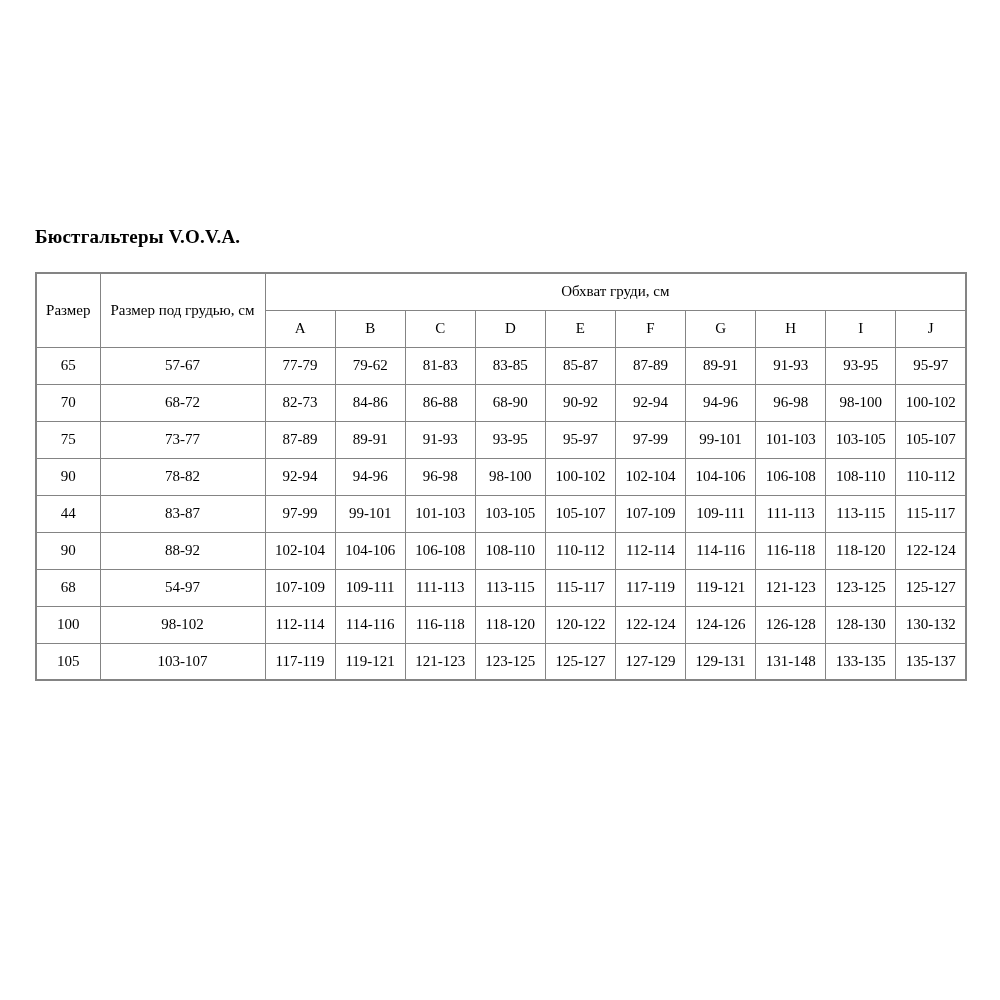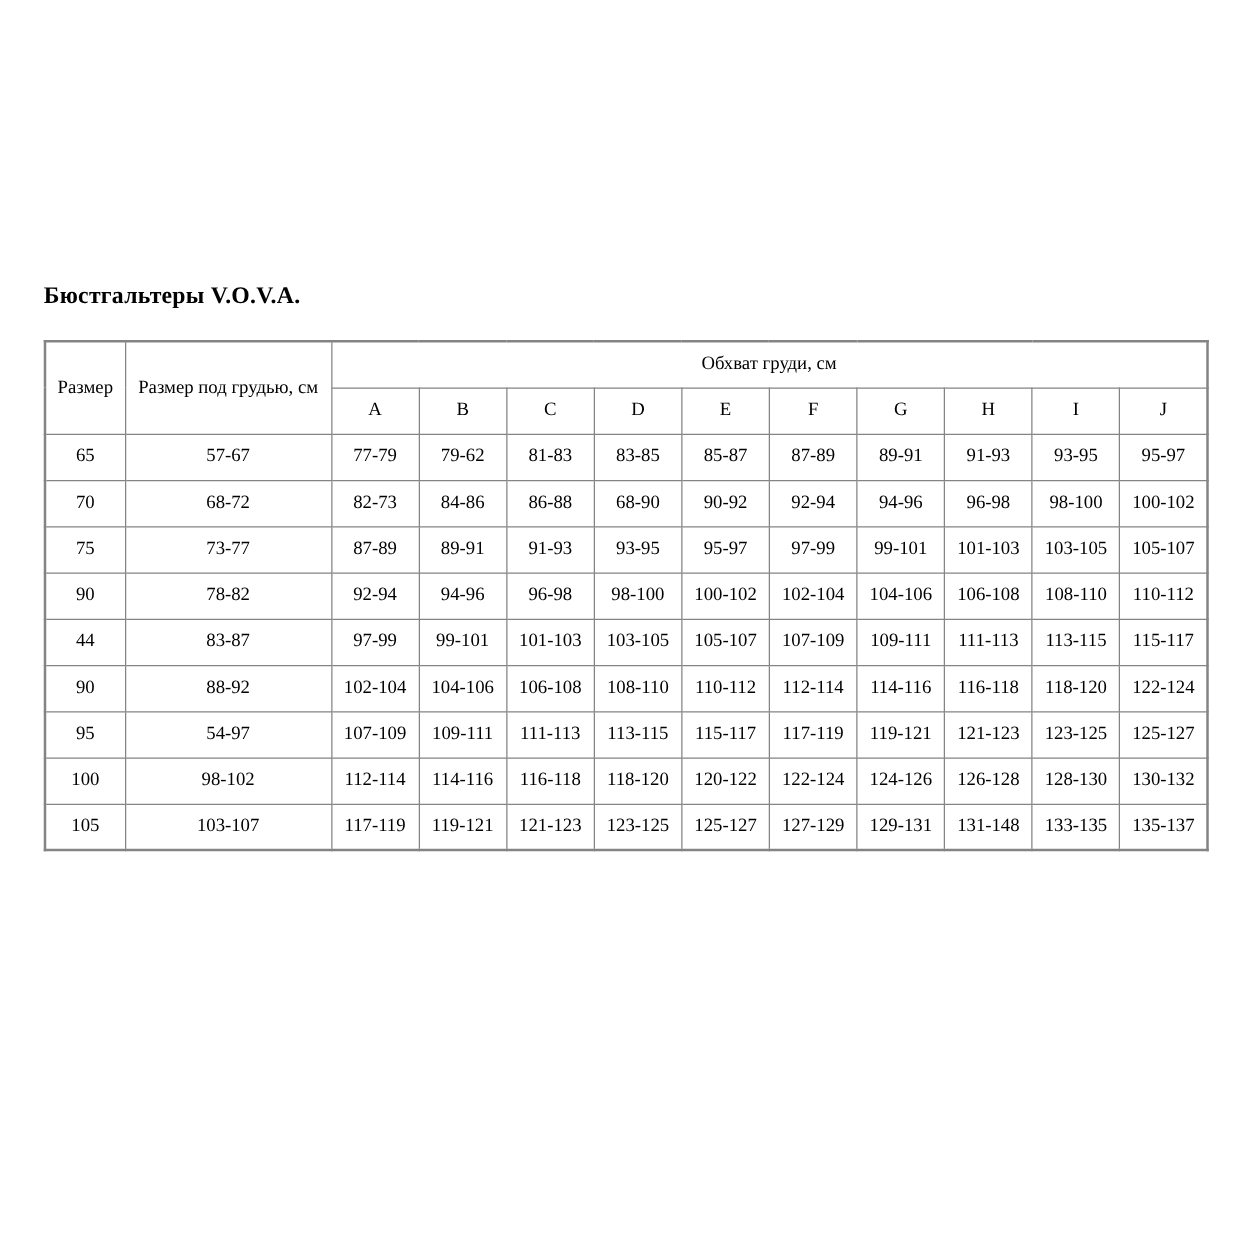--- a/index.html
+++ b/index.html
@@ -167,21 +167,21 @@
           <td>106-108</td>
           <td>108-110</td>
           <td>110-112</td>
           <td>112-114</td>
           <td>114-116</td>
           <td>116-118</td>
           <td>118-120</td>
           <td>122-124</td>
         </tr>
         <tr>
-          <td>95</td>
+          <td>68</td>
           <td>54-97</td>
           <td>107-109</td>
           <td>109-111</td>
           <td>111-113</td>
           <td>113-115</td>
           <td>115-117</td>
           <td>117-119</td>
           <td>119-121</td>
           <td>121-123</td>
           <td>123-125</td>

